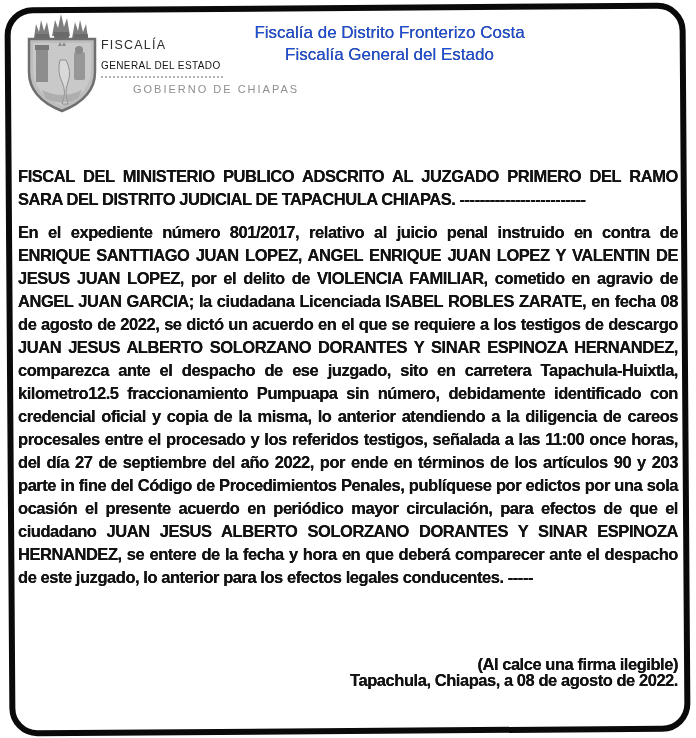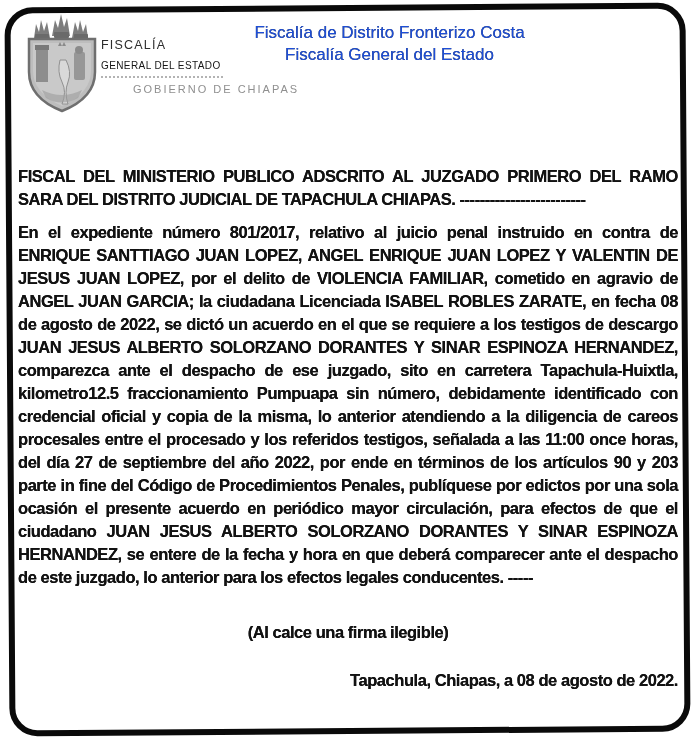--- a/index.html
+++ b/index.html
@@ -88,21 +88,21 @@
     font-weight: 700;
     font-size: 16.5px;
     line-height: 23px;
     letter-spacing: -0.45px;
     color: #121212;
     text-align: justify;
     text-shadow: 0 0 0.3px #1a1a1a;
   }
   .addressee  { top: 148px; }
   .main-body  { top: 213px; margin-top: 8px; }
-  .sig-note   { top: 604px; text-align: center; }
+  .sig-note   { top: 636px; text-align: right; }
   .place-date { top: 652px; text-align: right; }
   .signatory  { top: 697px; text-align: left; }
 </style>
 </head>
 <body>
 
 <div class="page">
 
   <div class="scan-frame"></div>
 

